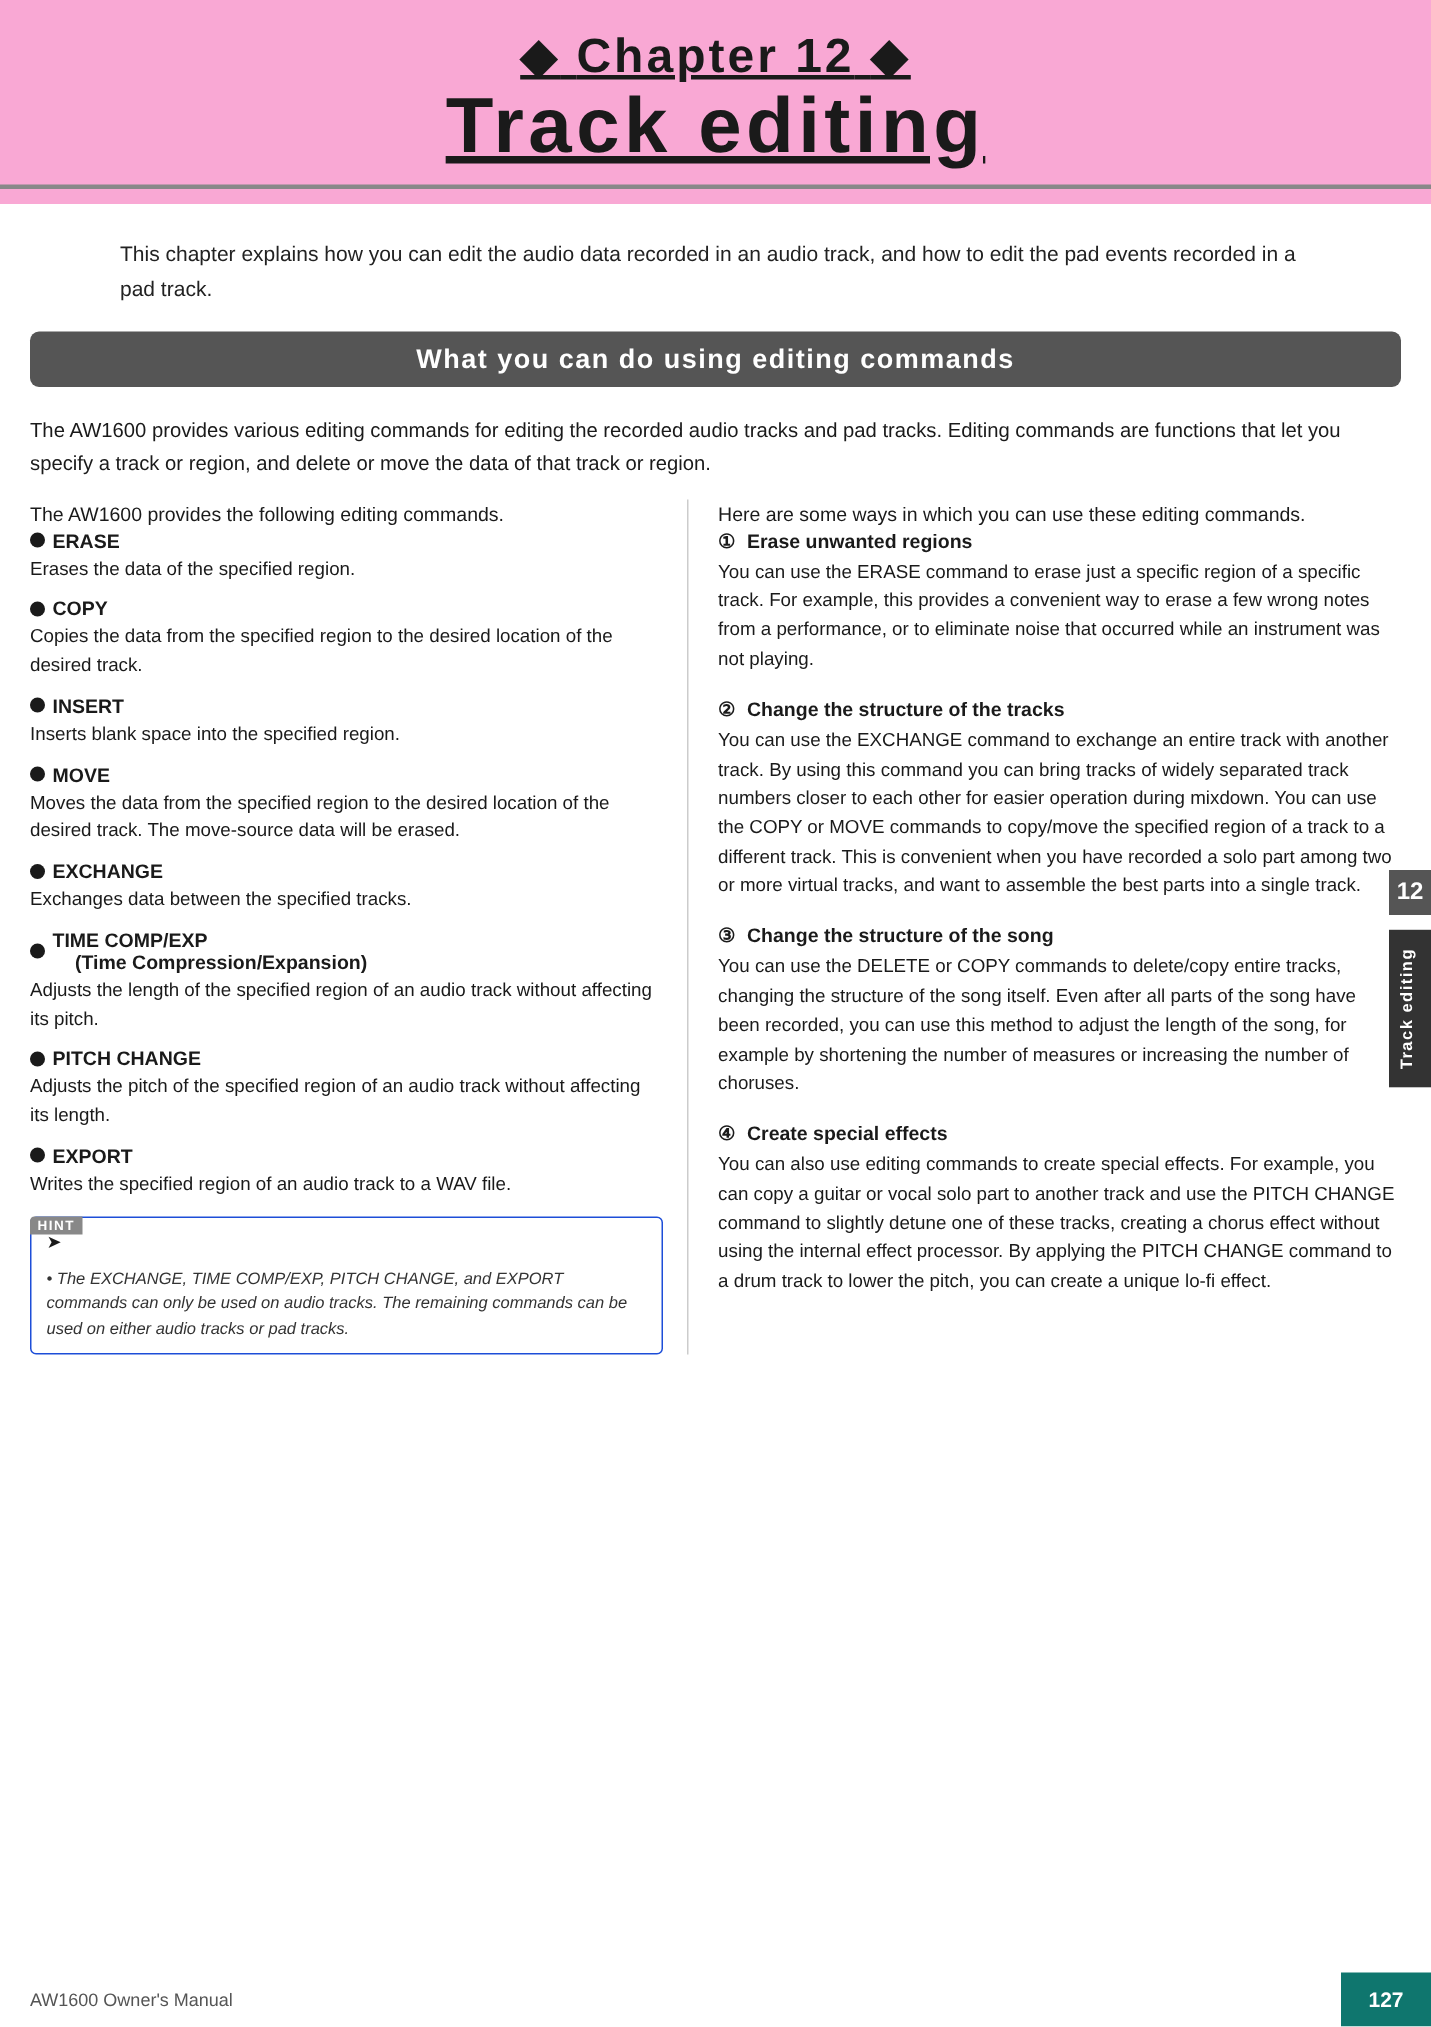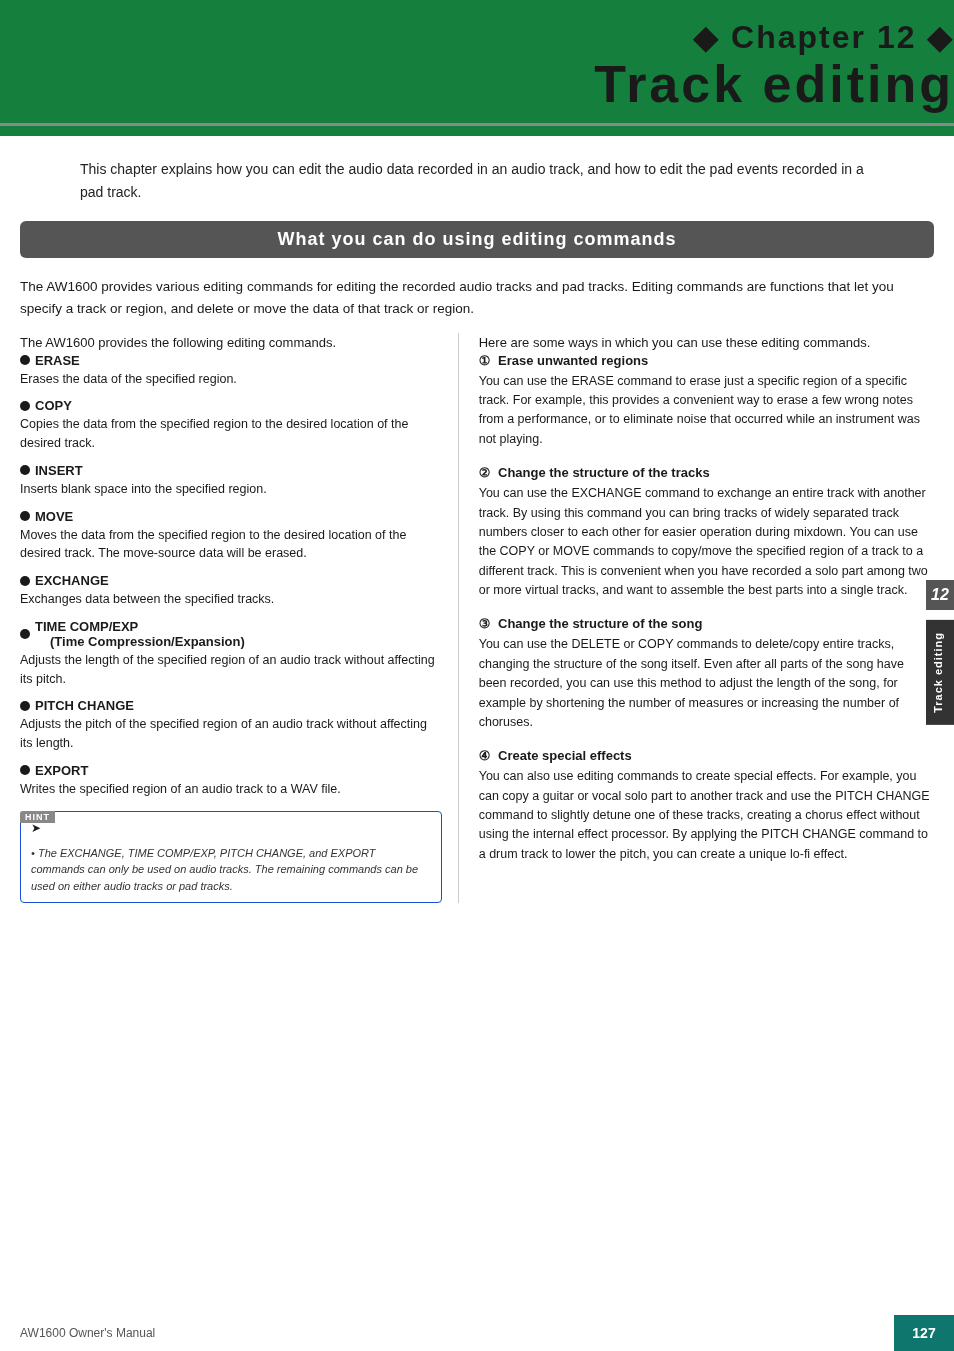--- a/index.html
+++ b/index.html
@@ -8,23 +8,24 @@
       min-height: 1351px;
       background: #ffffff;
       font-family: Arial, Helvetica, sans-serif;
       font-size: 13px;
       color: #1a1a1a;
       position: relative;
     }
 
     
     .header-section {
-      background: #15803d;
+      background: #f9a8d4;
       padding: 18px 0 10px 0;
-      text-align: right;
+      text-align: center;
+      text-decoration: underline;
     }
     .chapter-title {
       font-size: 32px;
       font-weight: 900;
       font-family: Arial Black, Arial, sans-serif;
       letter-spacing: 2px;
       color: #1a1a1a;
     }
     .chapter-subtitle {
       font-size: 52px;
@@ -223,21 +224,20 @@
       position: absolute;
       right: 0;
       top: 580px;
       width: 28px;
       background: #555;
       color: #fff;
       font-size: 16px;
       font-weight: bold;
       padding: 6px 5px;
       text-align: center;
-      font-style: italic;
     }
   </style>
 </head>
 <body>
 
 <div class="header-section">
   <div class="chapter-title">
     <span>◆</span>
     <span>Chapter 12</span>
     <span>◆</span>

